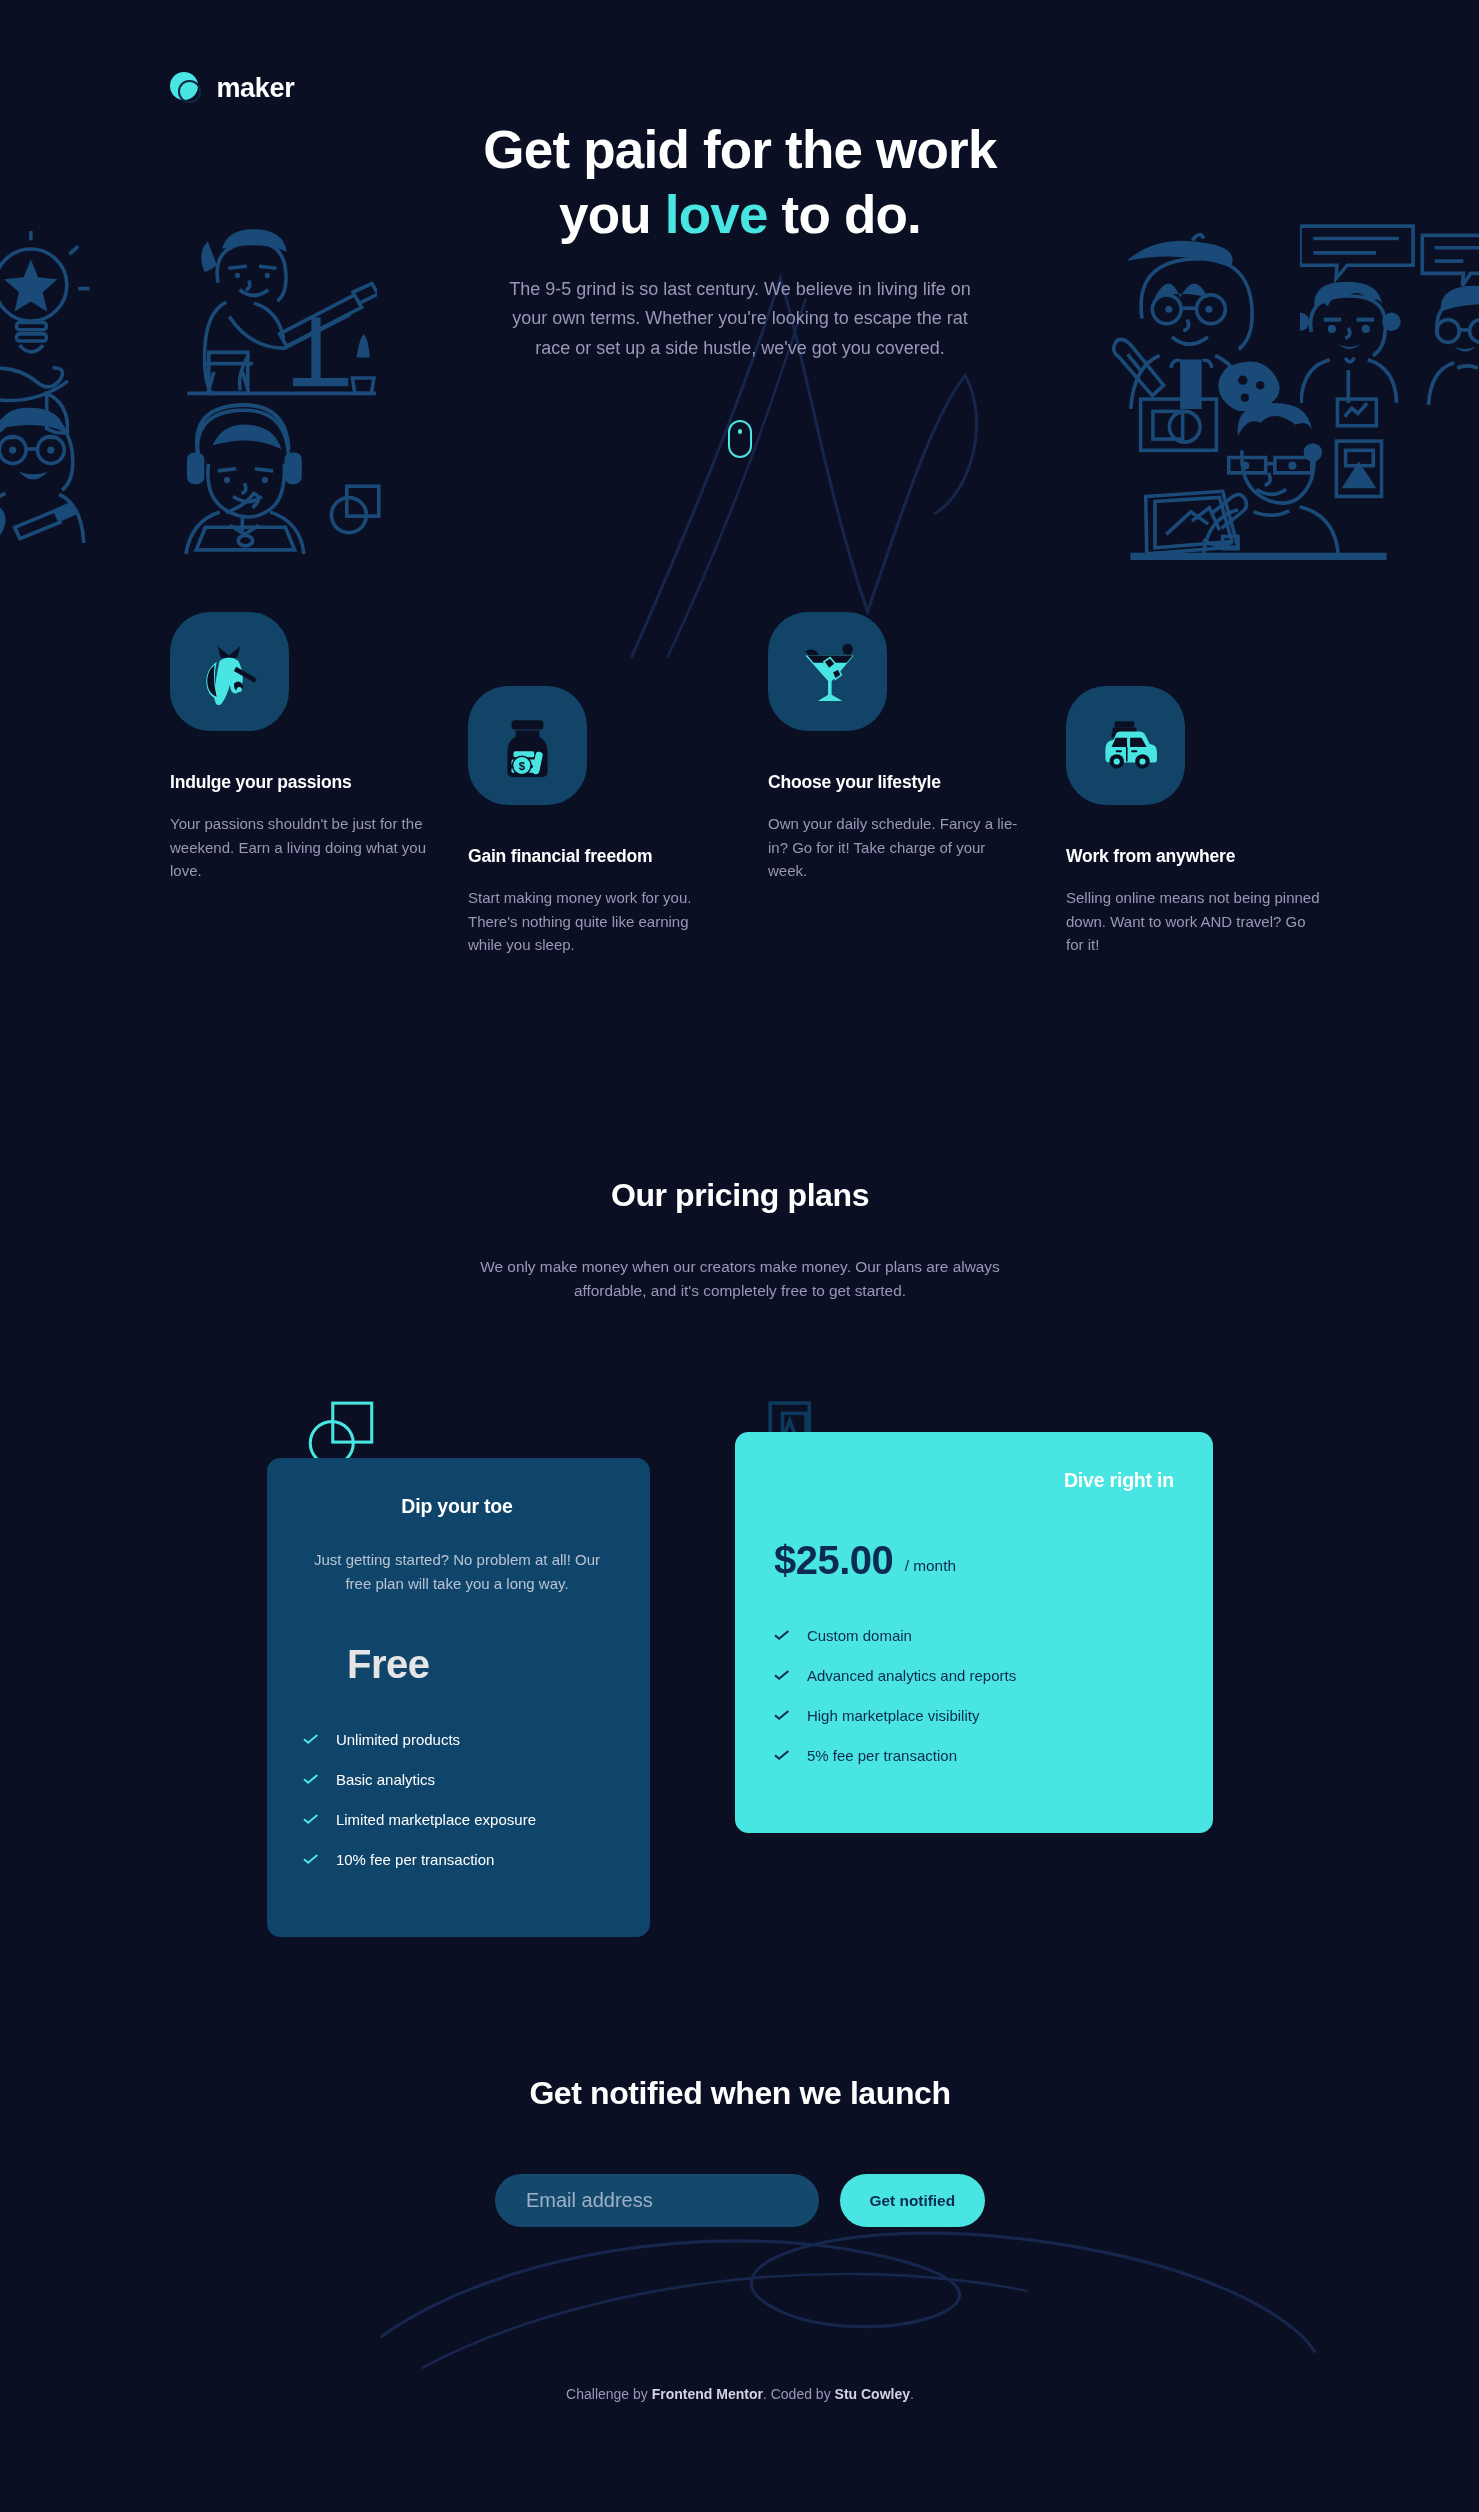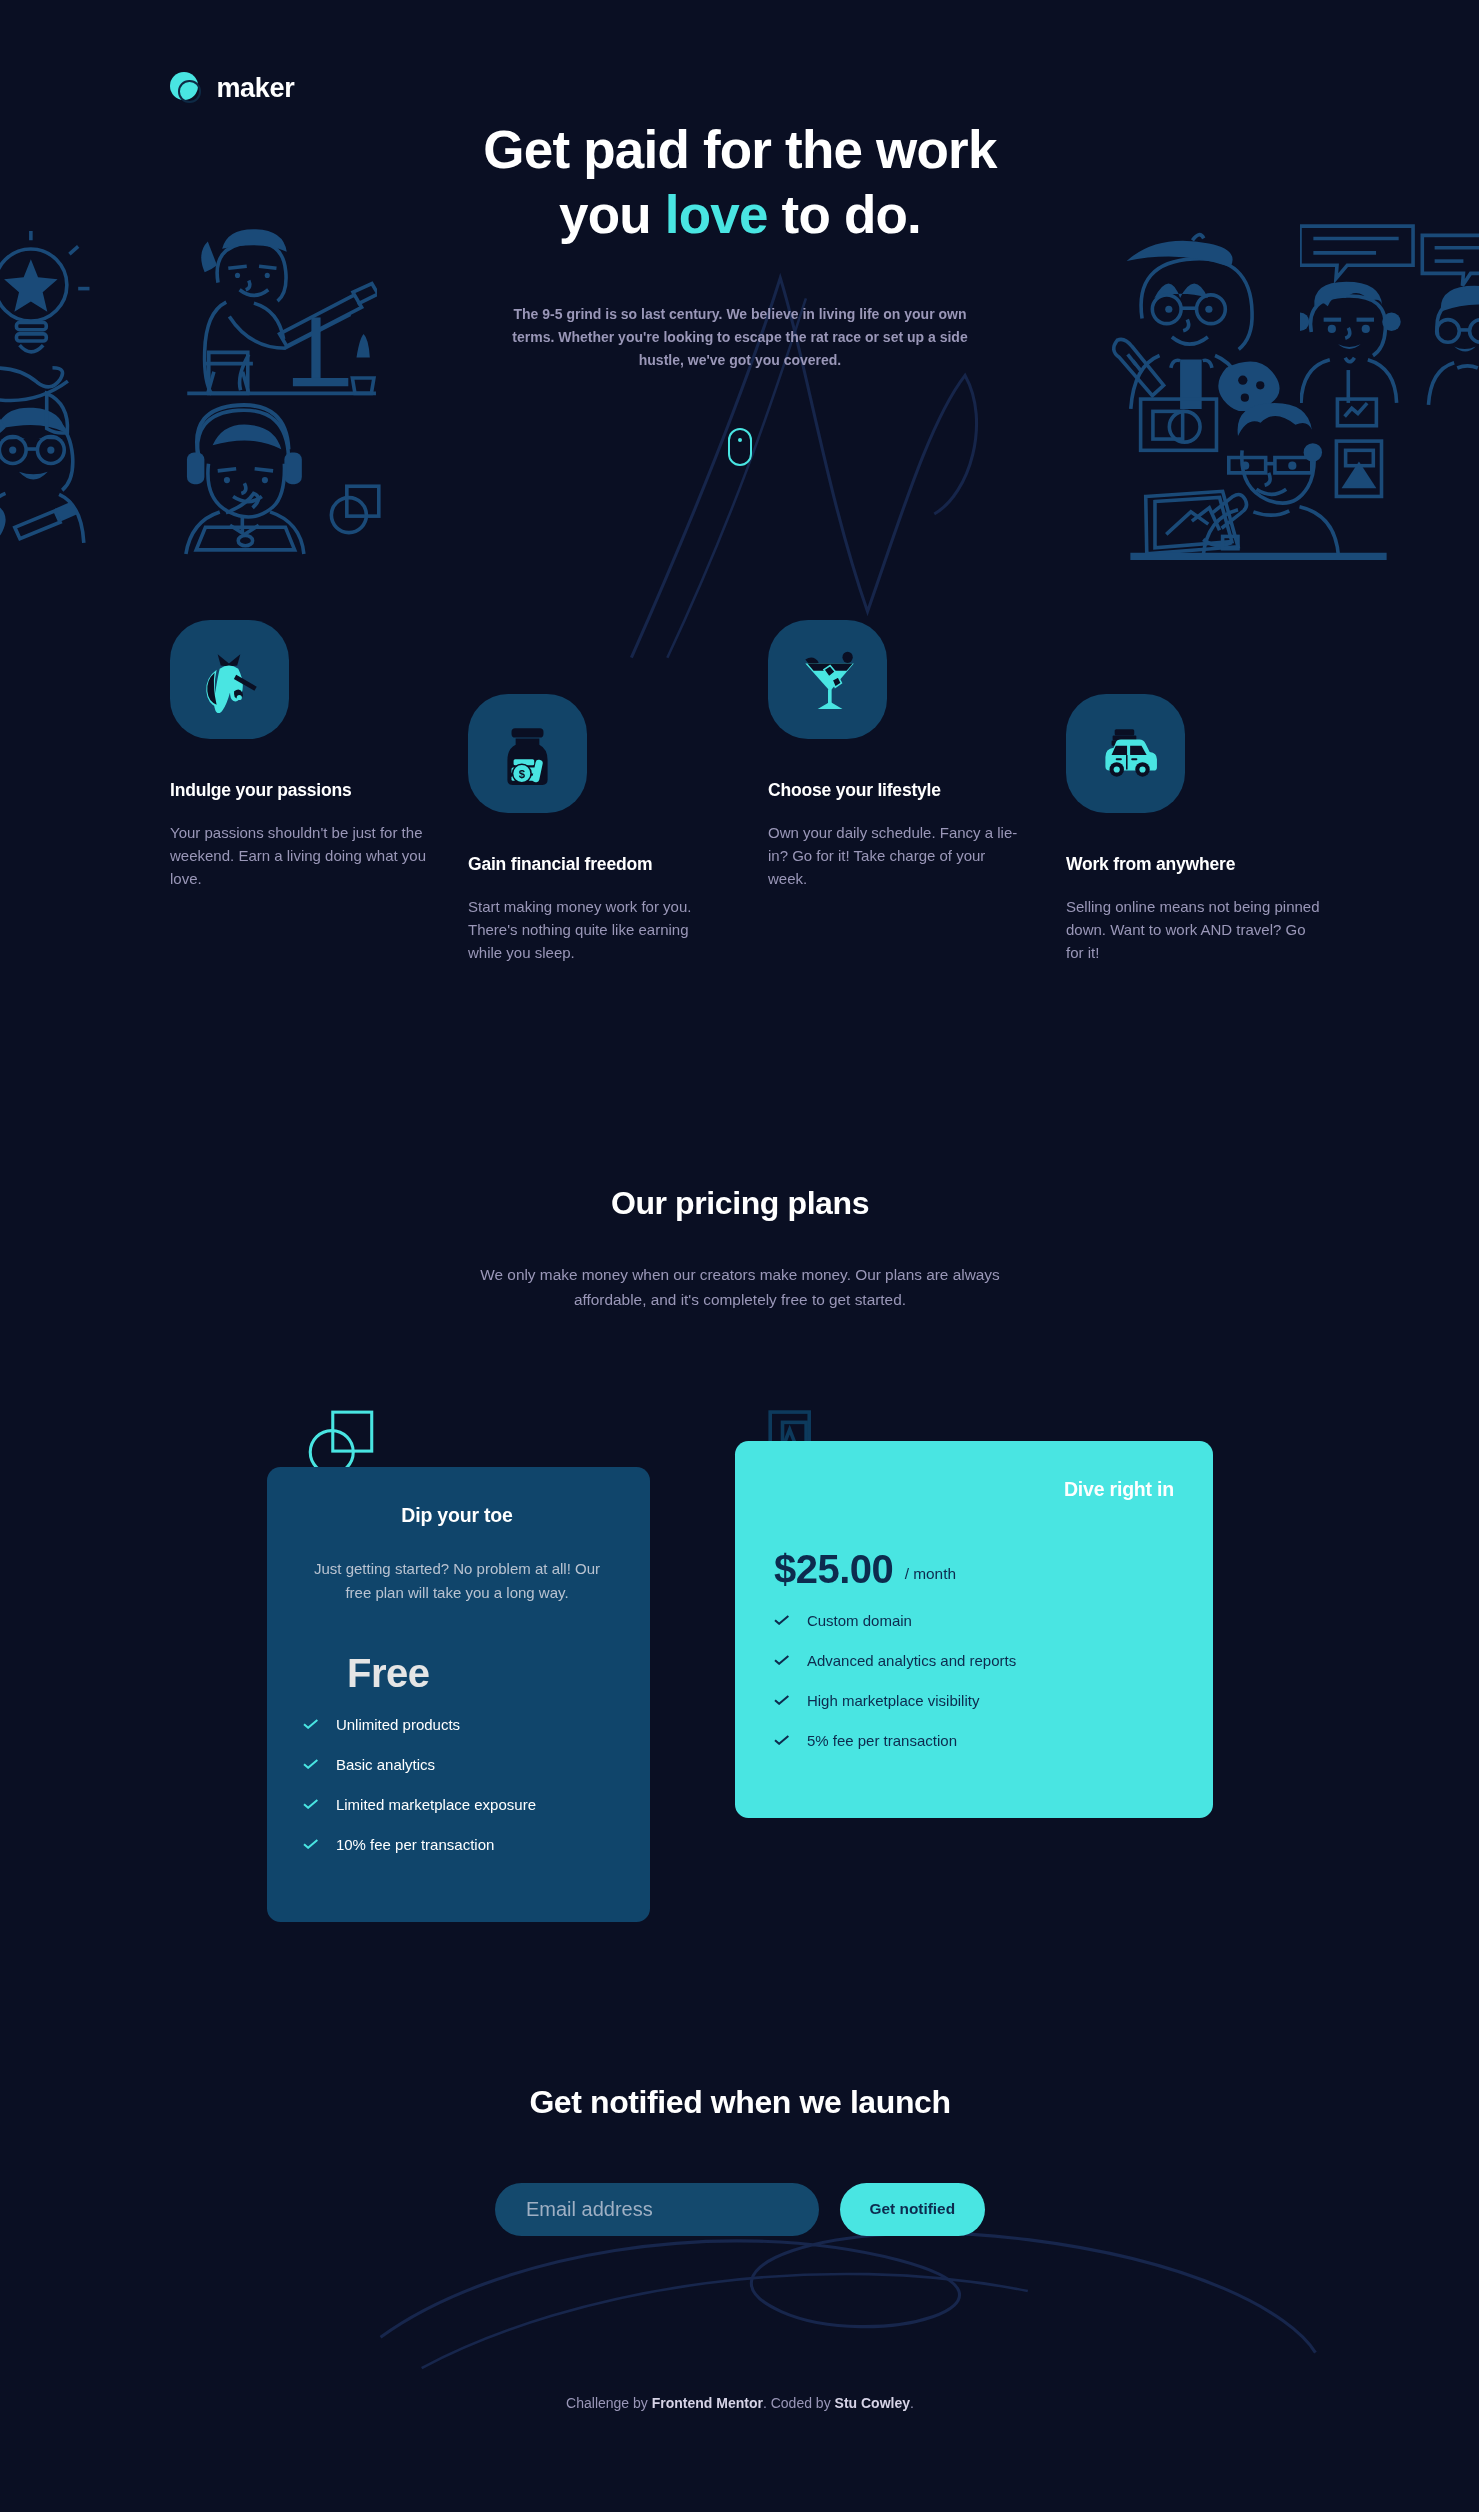--- a/index.html
+++ b/index.html
@@ -30,21 +30,21 @@
   .logo-text{font-size:27px;font-weight:700;letter-spacing:-0.3px;color:#fff;}
 
   
   .hero{position:relative;padding-top:118px;text-align:center;}
   .hero h1{
     font-size:53px;line-height:1.22;font-weight:700;letter-spacing:-0.8px;
     max-width:539px;margin:0 auto;color:#fff;
   }
   .hero h1 .accent{color:var(--cyan);}
   .hero p{
-    margin:56px auto 0;max-width:462px;font-size:14px;line-height:1.62;color:var(--muted);font-weight:bold;
+    margin:28px auto 0;max-width:462px;font-size:18px;line-height:1.62;color:var(--muted);
   }
   .scroll-mouse{
     margin:57px auto 0;width:23.6px;height:38px;border:2.1px solid var(--cyan);border-radius:13.4px;
     display:flex;justify-content:center;padding-top:7.2px;
   }
   .scroll-mouse .dot{width:4.6px;height:4.6px;border-radius:50%;background:var(--cyan);}
 
   
   .illus{position:absolute;stroke:var(--illus);fill:none;stroke-width:7;}
   .illus .solid{fill:var(--illus);stroke:none;}
@@ -74,21 +74,21 @@
   .plan h3{font-size:19.5px;font-weight:700;letter-spacing:-0.2px;}
   .plan .desc{margin-top:30px;font-size:15px;line-height:1.6;}
   .plan-free h3{color:#fff;}
   .plan-free .desc{color:#b9c3d1;}
   .plan-paid h3{color:#fff;text-align:right;}
   .plan-paid .desc{color:#19566e;}
   .price-row{display:flex;align-items:flex-end;gap:11.3px;margin-top:46px;}
   .price-free{font-size:40px;font-weight:700;color:#e5e5e5;letter-spacing:-0.5px;margin-left:44px;}
   .price-paid{font-size:40px;font-weight:700;color:var(--navy-text);letter-spacing:-0.5px;}
   .per{font-size:15.4px;color:var(--navy-text);padding-bottom:8.2px;}
-  .plan ul{list-style:none;margin-top:20px;}
+  .plan ul{list-style:none;margin-top:44px;}
   .plan li{display:flex;align-items:center;gap:17.5px;margin-bottom:23px;font-size:15px;}
   .plan-free li{color:#fff;}
   .plan-paid li{color:var(--navy-text);}
   .tick{width:15.4px;height:10.3px;flex:0 0 auto;}
 
   .plan-deco{position:absolute;}
 
   
   .newsletter{position:relative;margin-top:170px;text-align:center;}
   .newsletter h2{font-size:32px;font-weight:700;letter-spacing:-0.4px;color:#fff;position:relative;z-index:2;}

